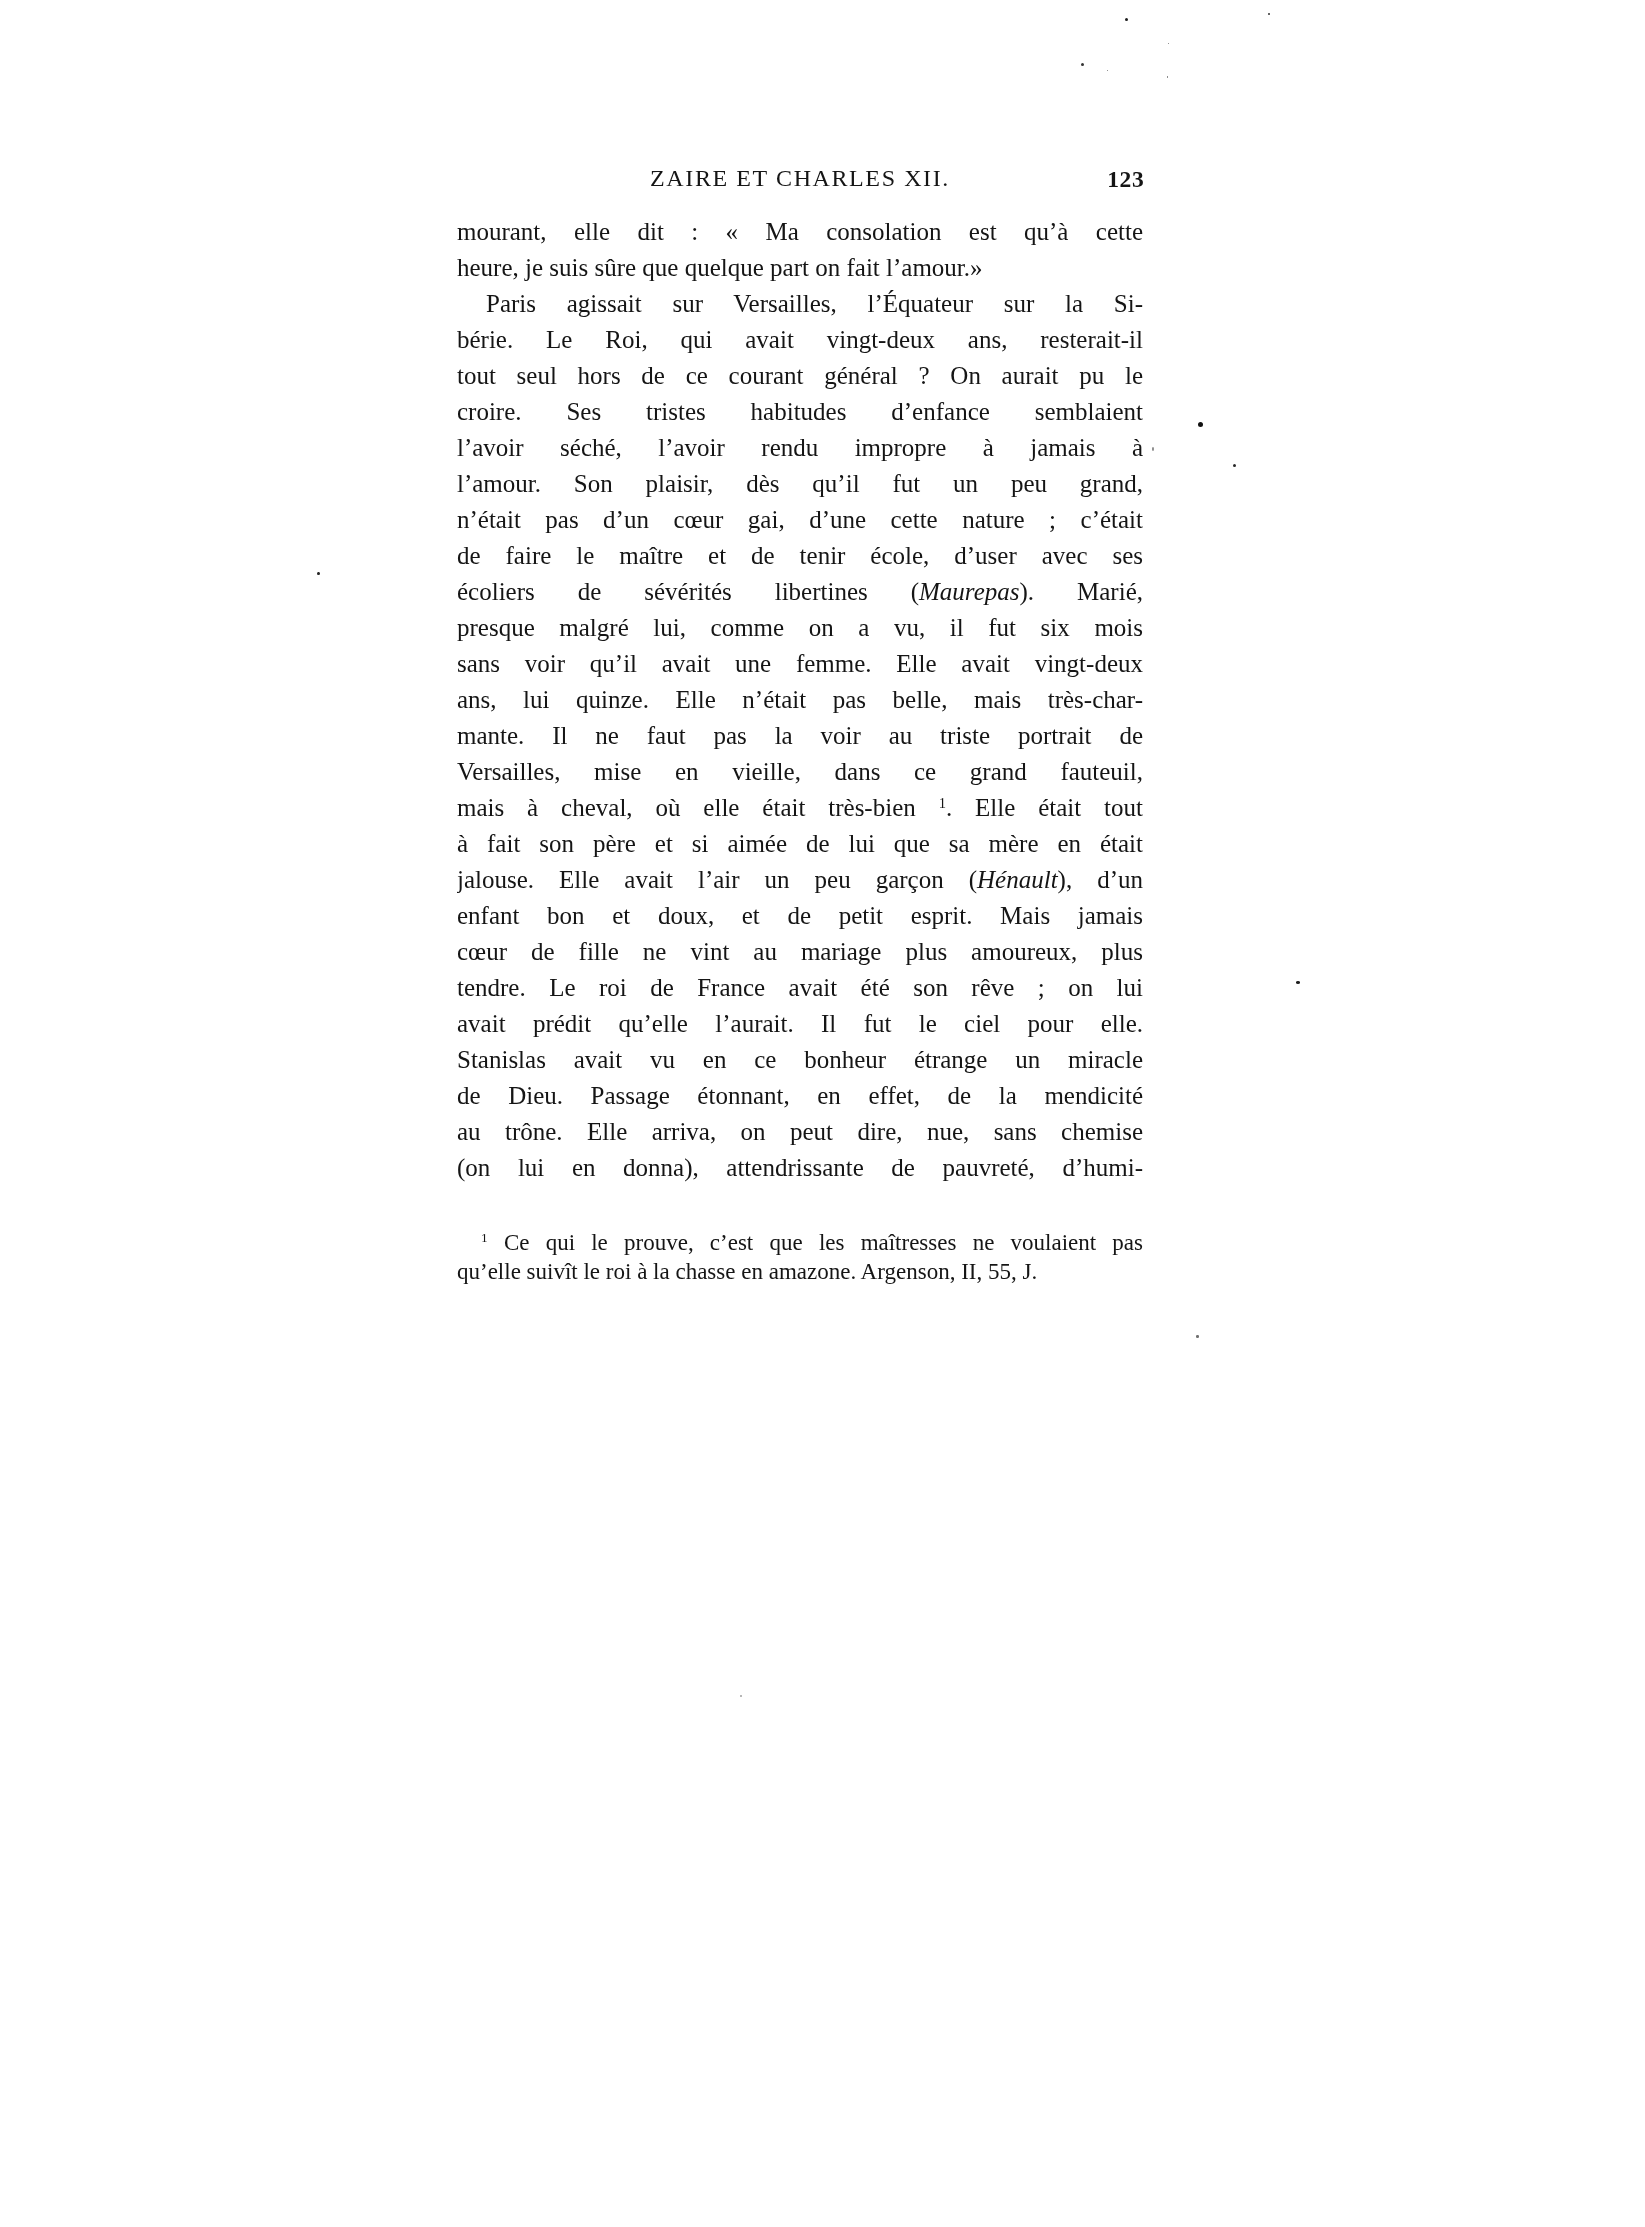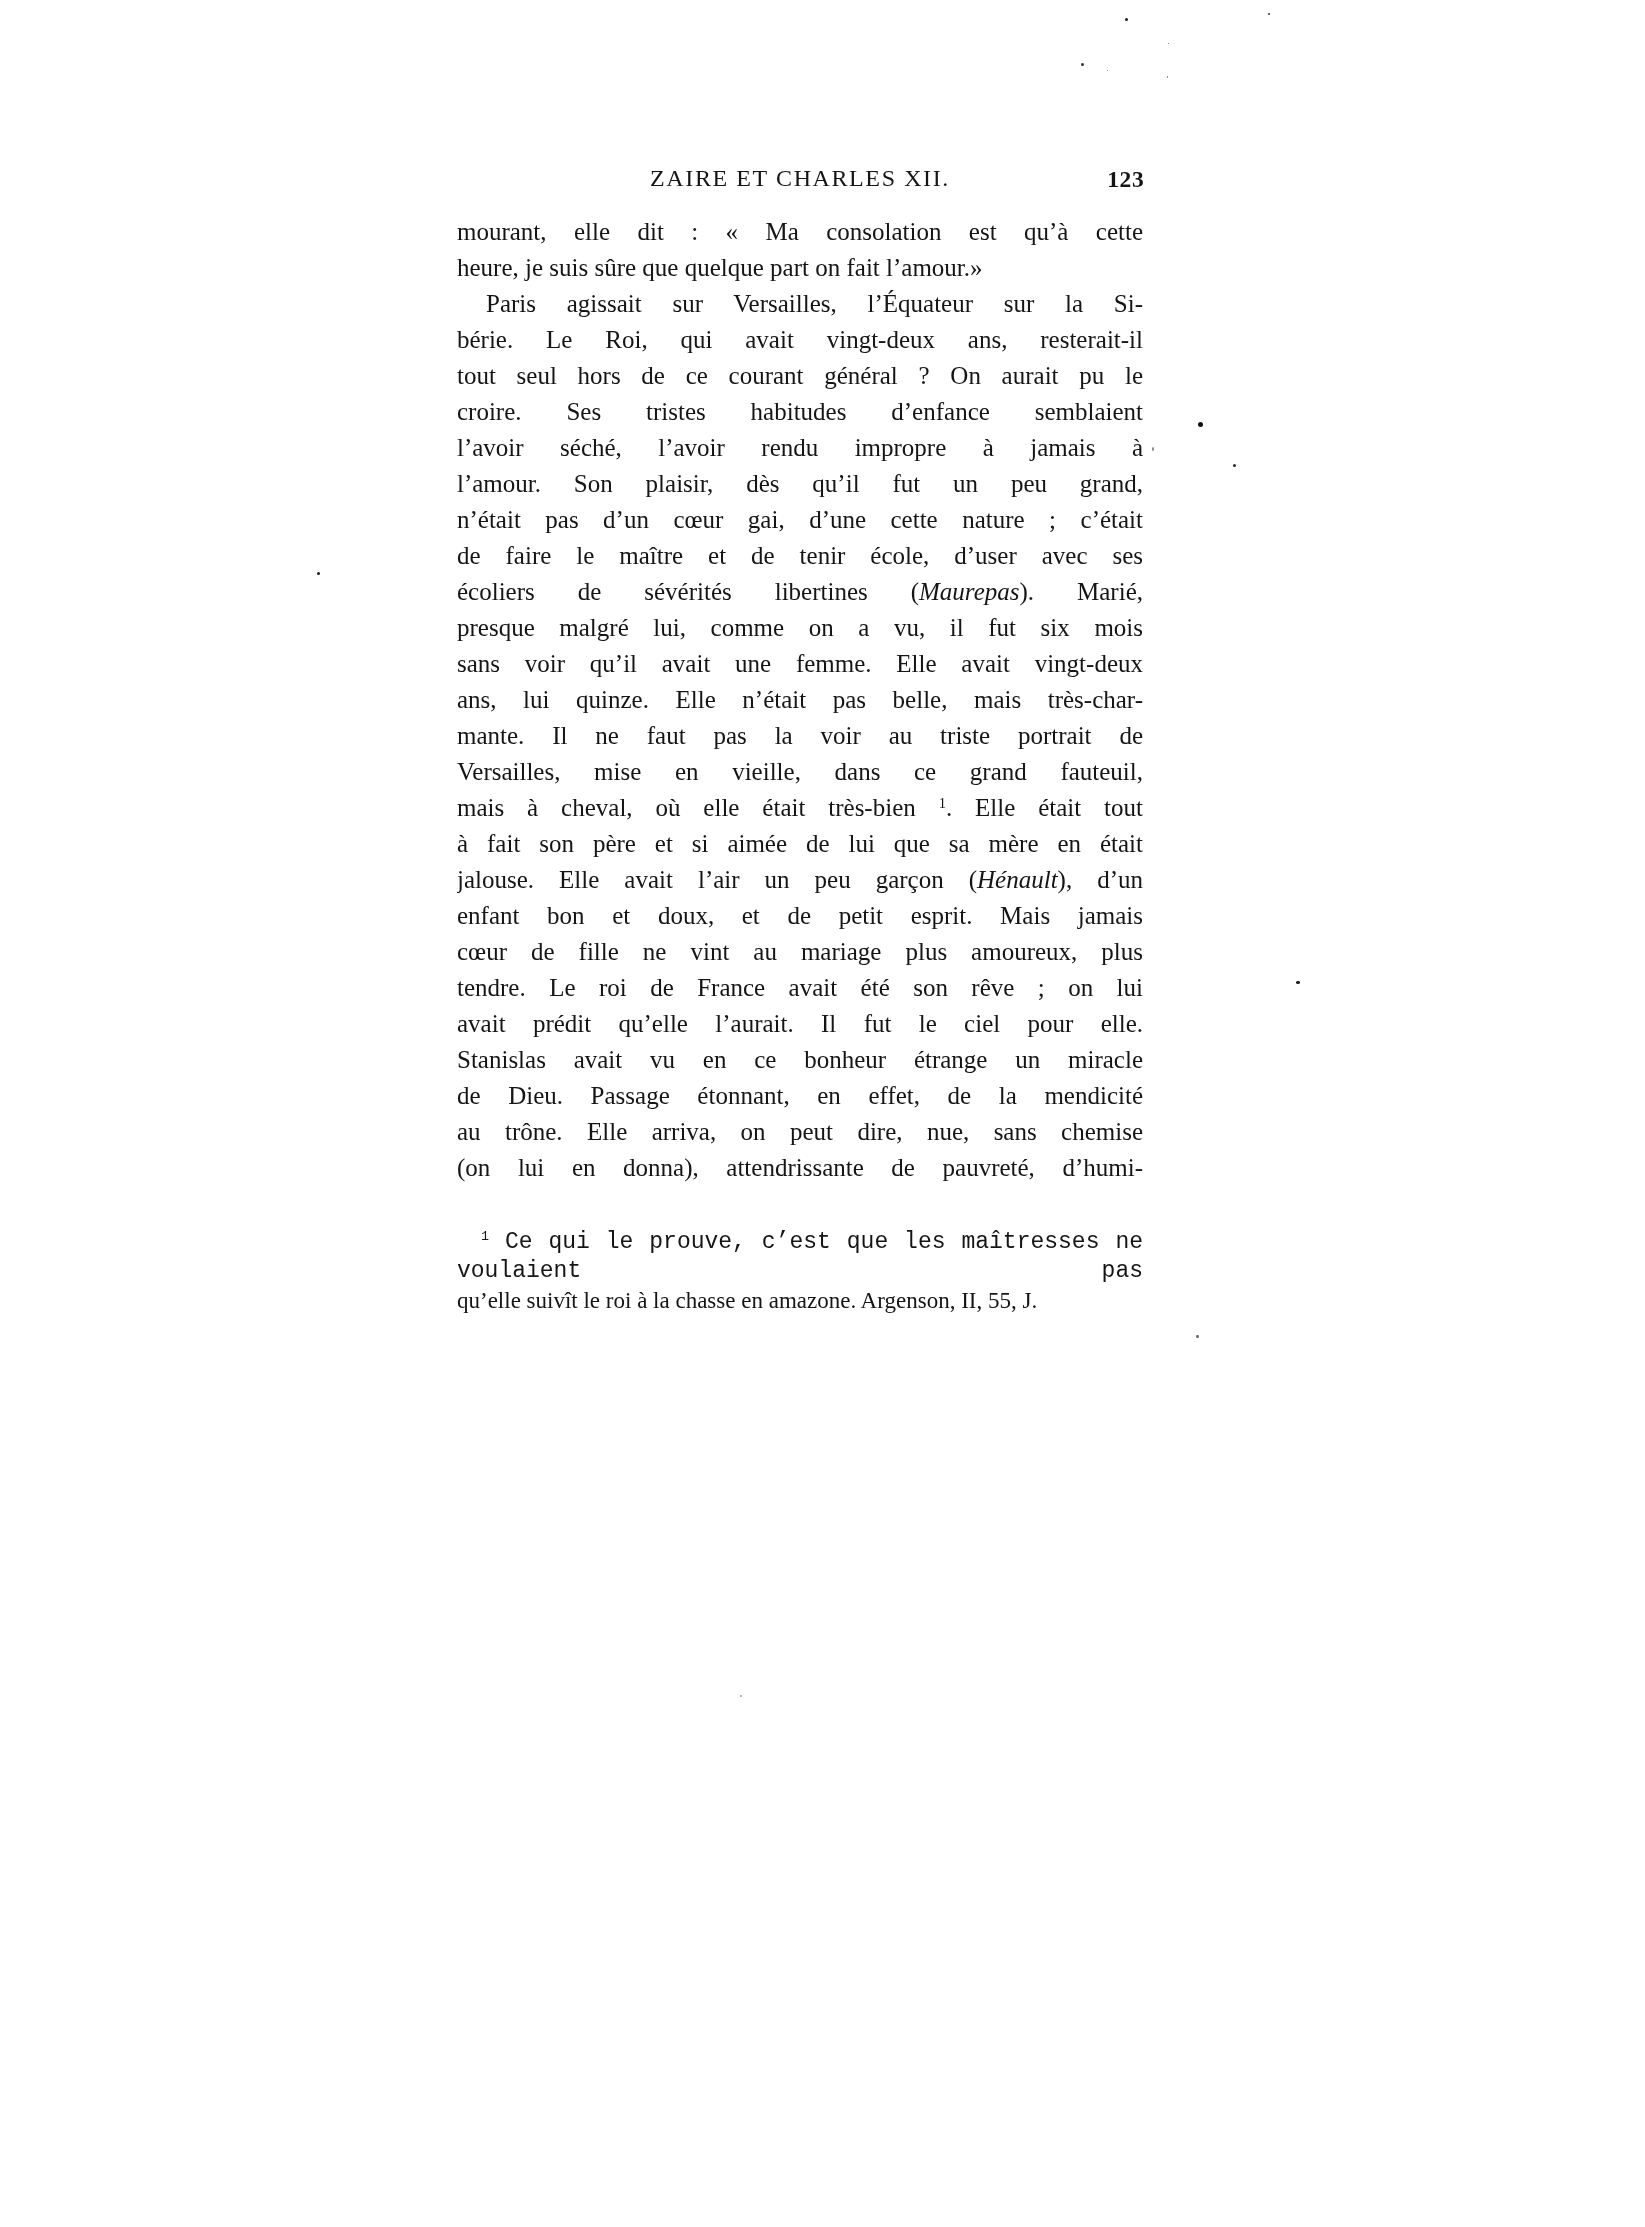--- a/index.html
+++ b/index.html
@@ -60,21 +60,20 @@
   .body-text .line.indent {
     text-indent: 29px;
   }
   .footnote {
     margin-top: 42px;
     font-size: 23px;
     line-height: 29px;
   }
   .footnote .line.indent {
     text-indent: 24px;
-    font-family: Liberation Mono, monospace;
   }
   sup {
     font-size: 58%;
     line-height: 0;
     vertical-align: baseline;
     position: relative;
     top: -0.55em;
   }
   i { font-style: italic; }
   .speck {

